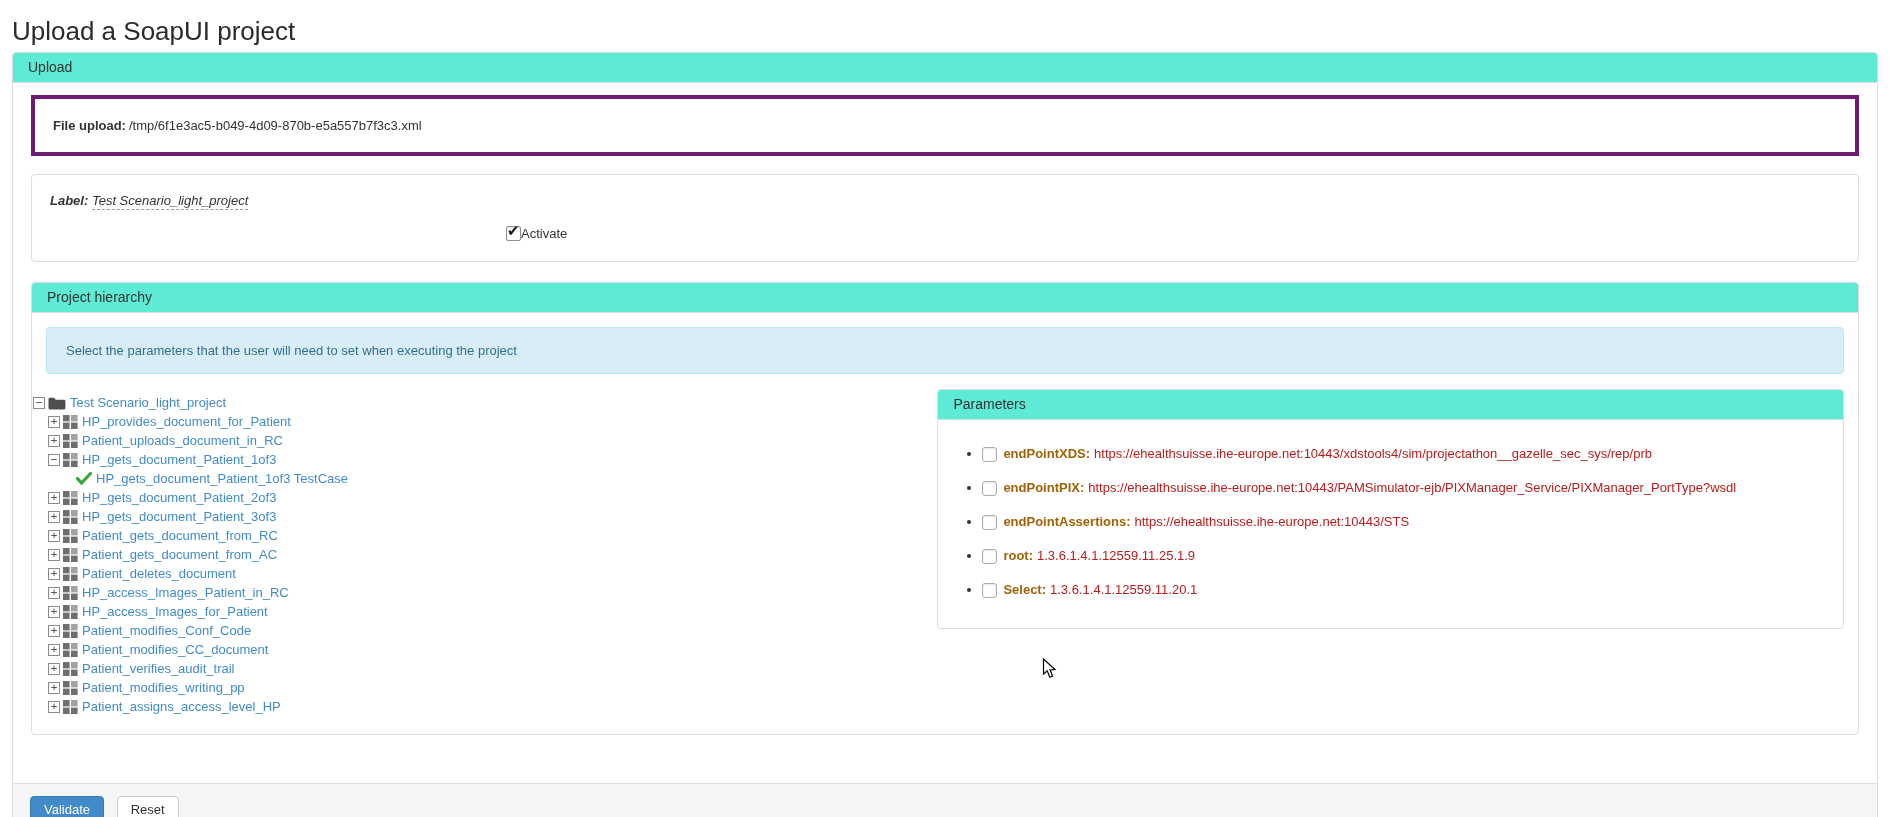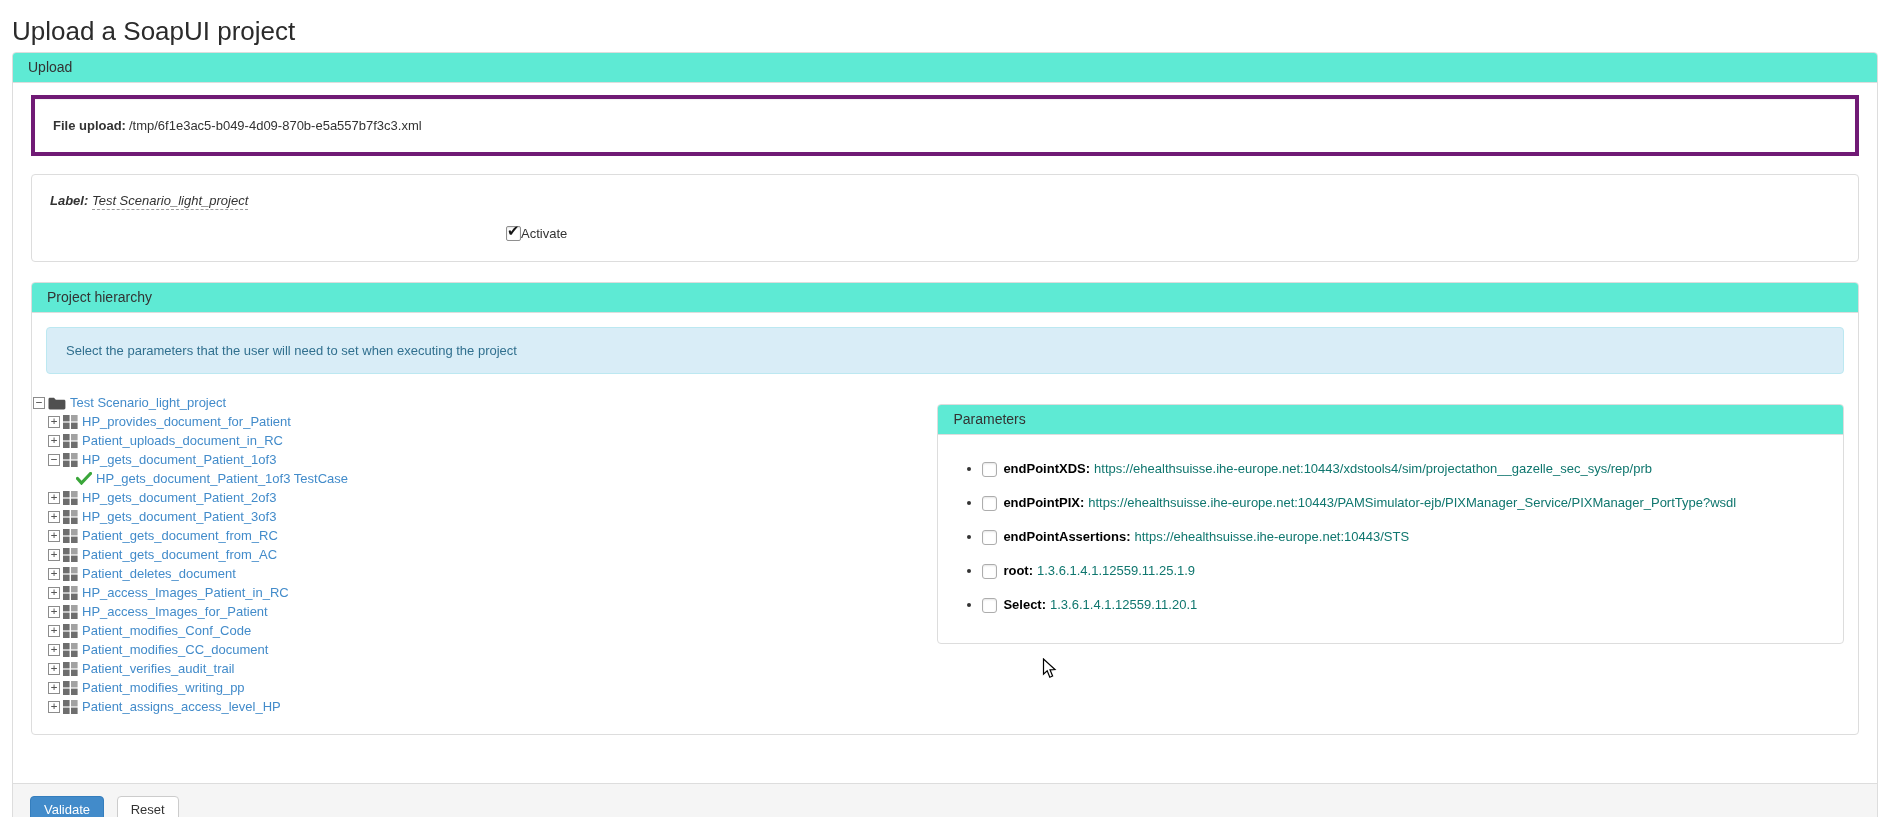--- a/index.html
+++ b/index.html
@@ -49,31 +49,31 @@
   .tree-row.level-0 { padding-left:0; }
   .tree-row.level-1 { padding-left:15px; }
   .tree-row.level-2 { padding-left:43px;text-align:center; }
   .toggle {
     width:12px; height:12px; border:1px solid #8c8c8c; background:#fff; color:#555;
     font:11px/9px "DejaVu Sans Mono", monospace; text-align:center;
     margin-right:3px; flex:0 0 12px; cursor:pointer;
   }
   .node-icon { margin-right:4px; display:inline-flex; }
   .tree-label { color:#428bca; text-decoration:none; font-size:13px; cursor:pointer; }
-  .params-col { flex:1;margin-top:15px; }
+  .params-col { flex:1; }
   .params-body { padding:10px 15px 14px; }
   ul.params-list { margin:0; padding:0 0 0 14px; list-style:none; }
   ul.params-list li { display:flex; align-items:center; margin:14px 0; line-height:20px; }
   .bullet { width:4px; height:4px; border-radius:50%; background:#333; margin-right:11px; flex:0 0 4px; }
   .pcheck {
     width:15px; height:15px; border:1px solid #adadad; border-radius:3px; background:#fff;
     box-shadow:inset 0 1px 2px rgba(0,0,0,.1); margin-right:6px; flex:0 0 15px; cursor:pointer;
   }
-  .pname { font-weight:bold; color:#000000; }
-  .pvalue { margin-left:4px; color:#0f766e; }
+  .pname { font-weight:bold; color:#a16207; }
+  .pvalue { margin-left:4px; color:#b91c1c; }
   .panel-footer {
     background:#f5f5f5; border-top:1px solid #ddd; padding:12px 17px;
     border-radius:0 0 3px 3px;
   }
   .btn {
     font-family:"Liberation Sans", sans-serif; font-size:13px; line-height:15px;
     padding:5px 13px; border-radius:4px; cursor:pointer;
   }
   .btn-primary { background:#428bca; border:1px solid #357ebd; color:#fff; }
   .btn-default { background:#fff; border:1px solid #ccc; color:#333; margin-left:9px; }

